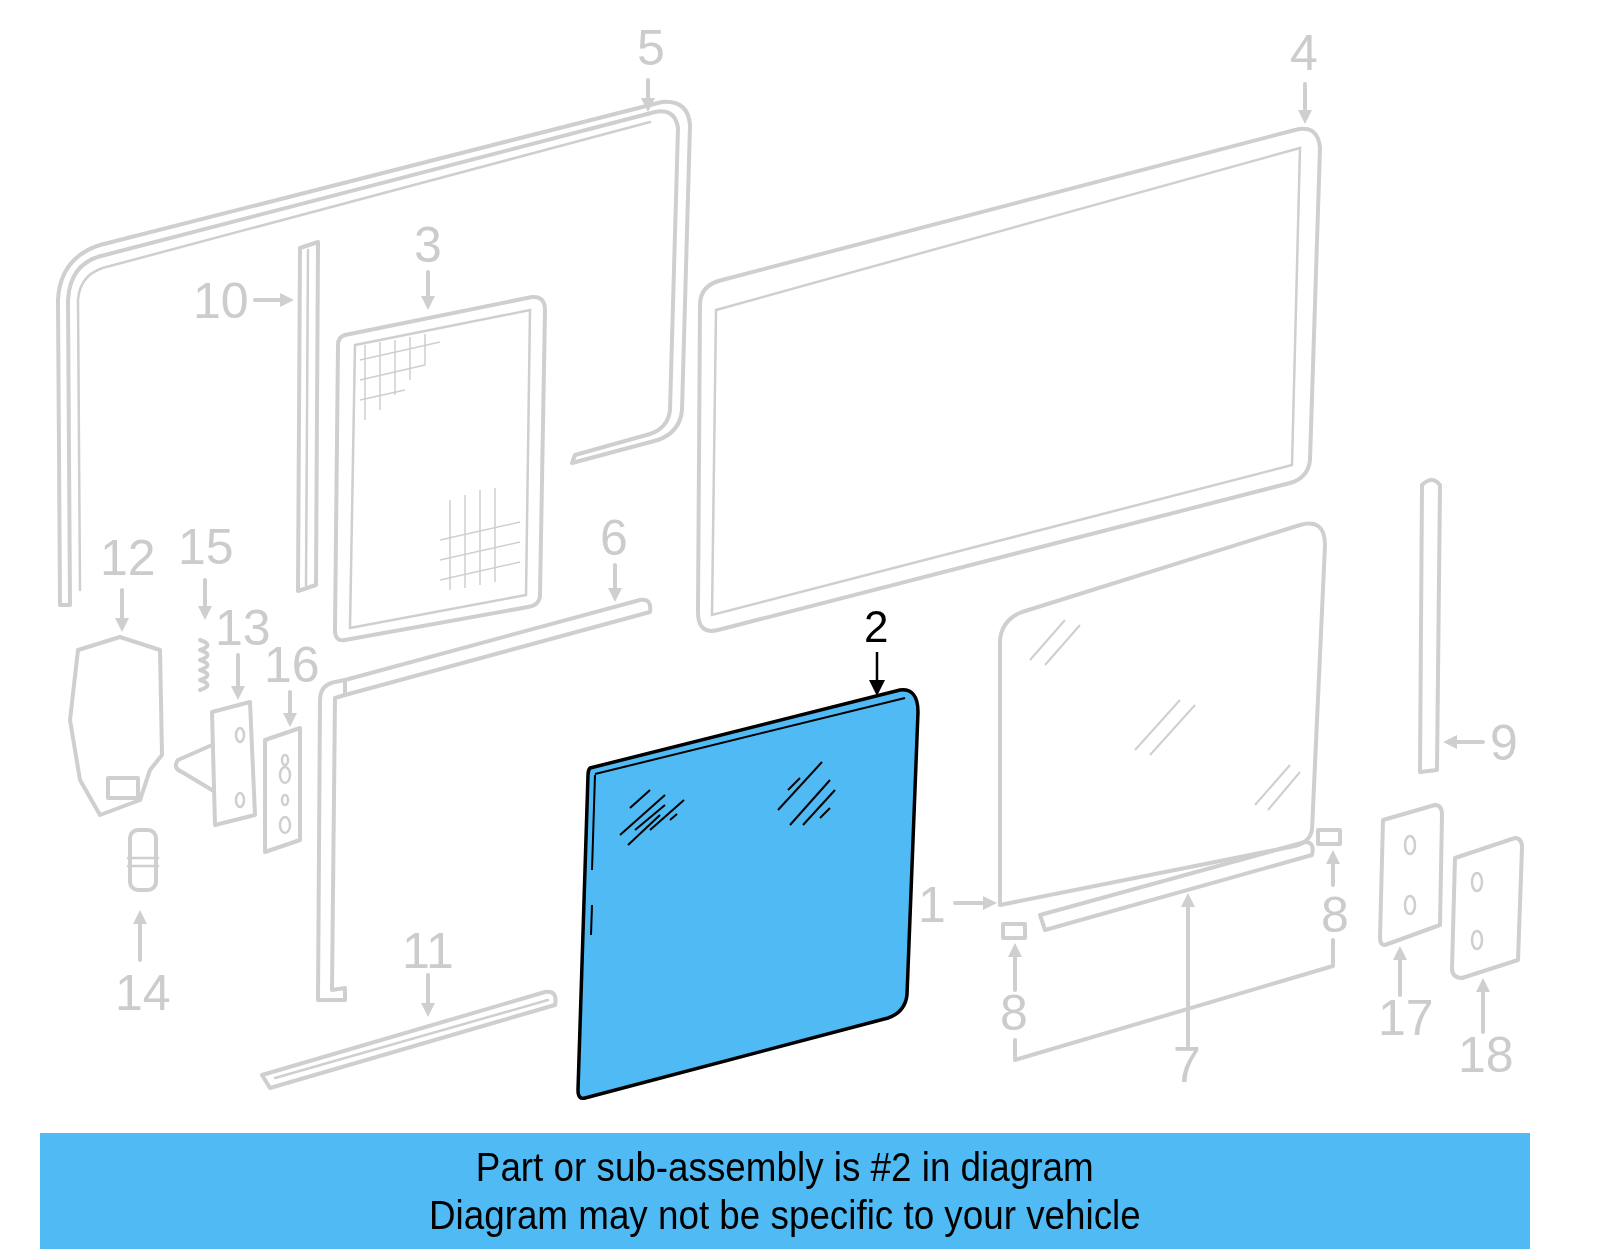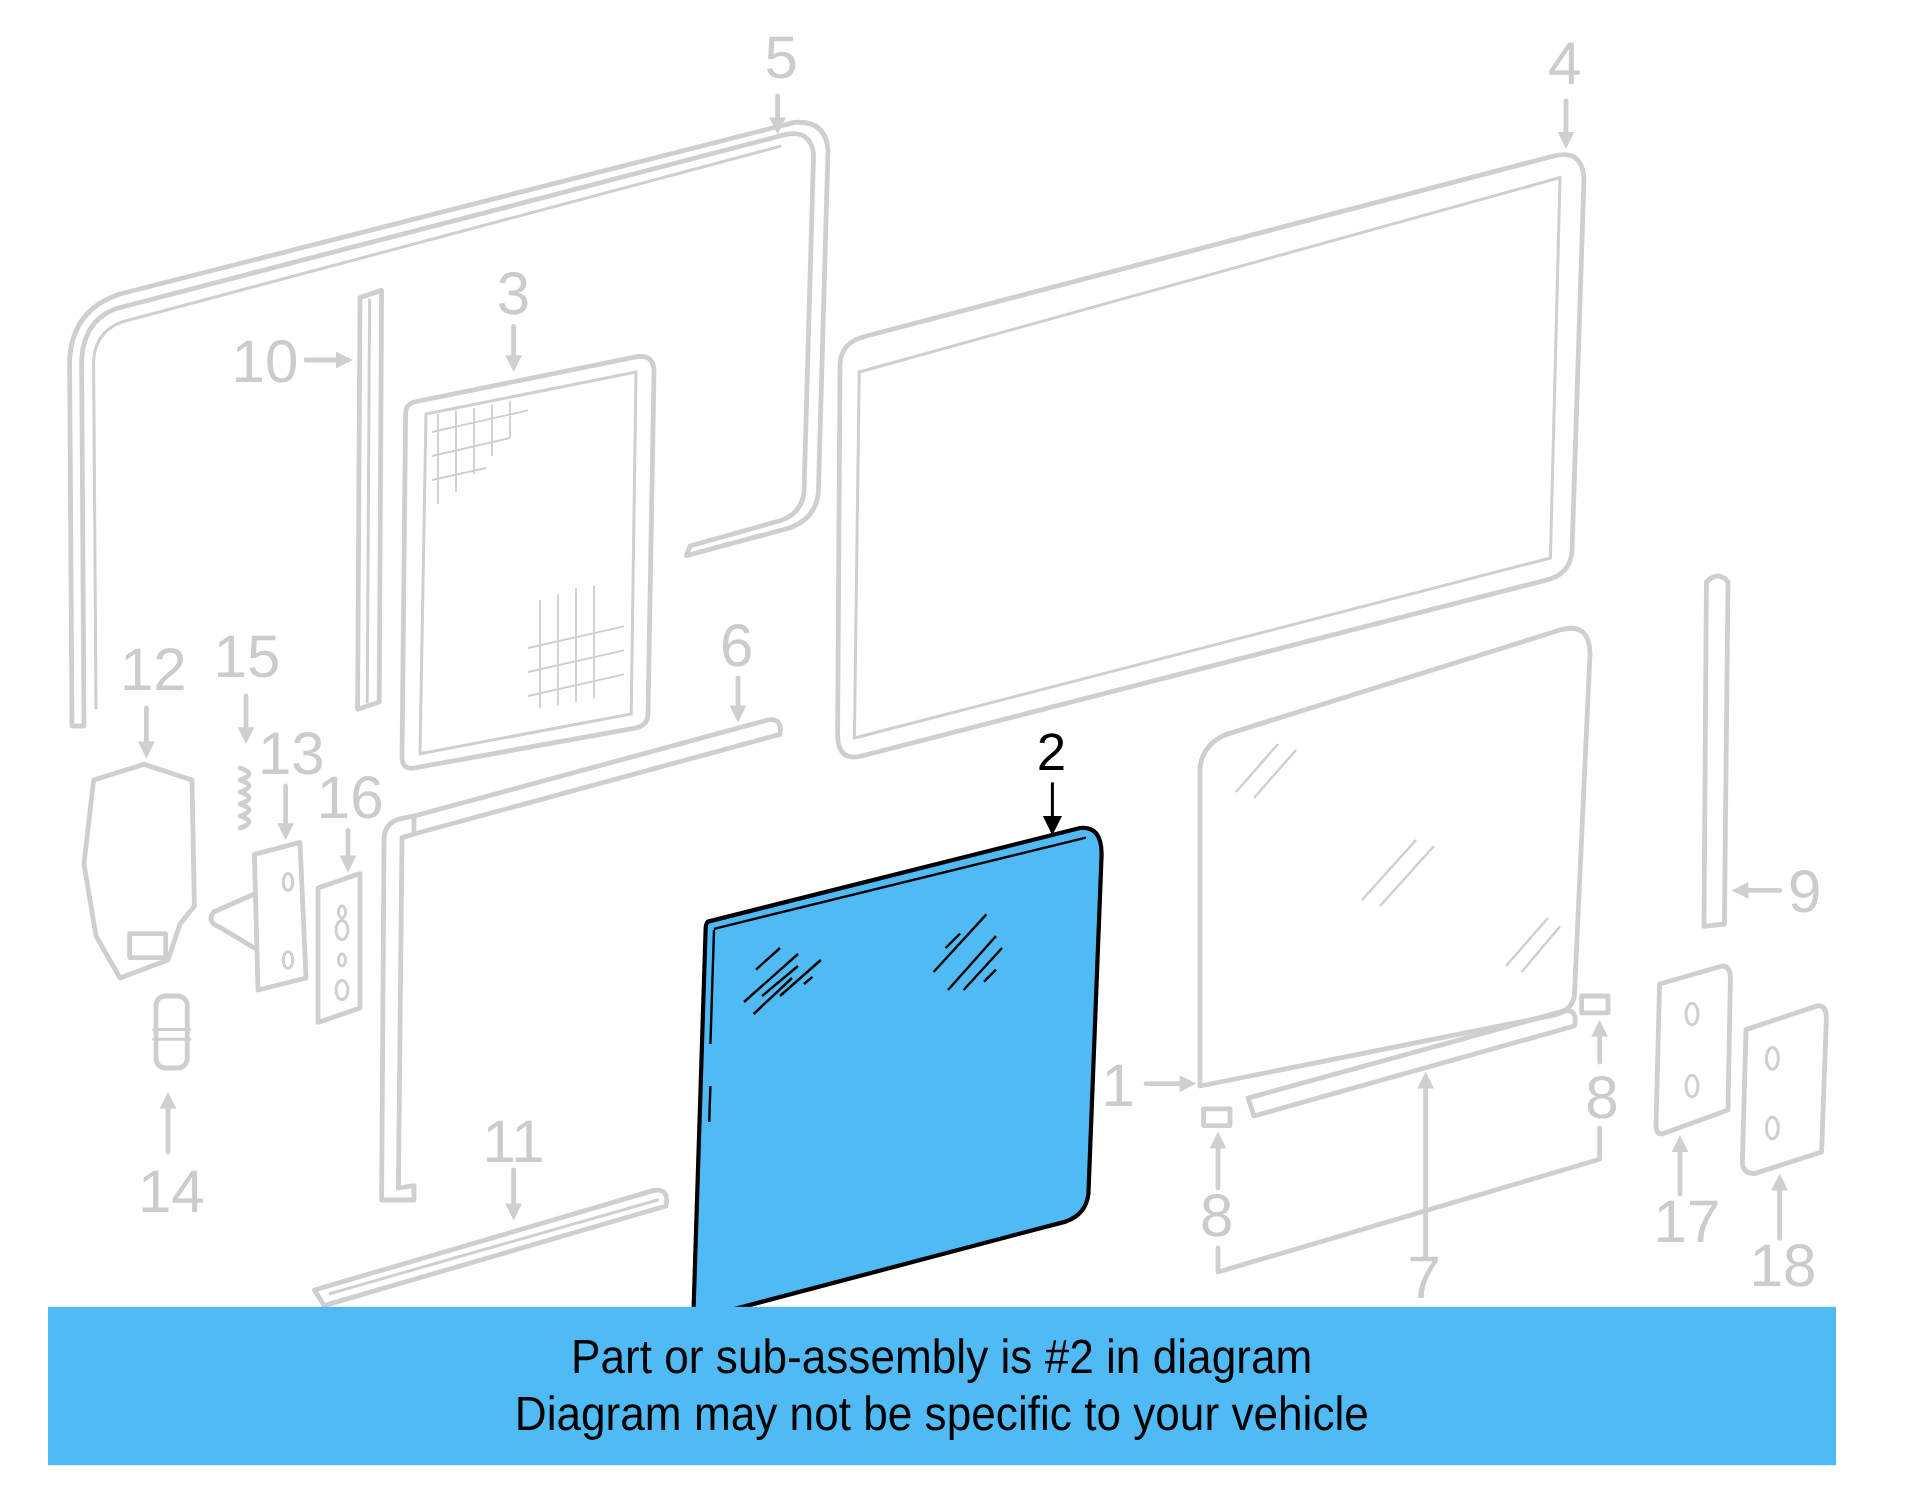--- a/index.html
+++ b/index.html
@@ -3,21 +3,21 @@
 <meta charset="utf-8">
 <style>
   html,body{margin:0;padding:0;background:#ffffff;}
   body{width:1600px;height:1249px;position:relative;overflow:hidden;font-family:"Liberation Sans",sans-serif;}
   #diagram{position:absolute;left:0;top:0;width:1600px;height:1249px;}
   .lbl{font-family:"Liberation Sans",sans-serif;font-size:50px;fill:#cccccc;}
   .lbl-hl{font-family:"Liberation Sans",sans-serif;font-size:44px;fill:#000000;}
   .g{fill:none;stroke:#cfcfcf;stroke-width:4;stroke-linejoin:round;stroke-linecap:round;}
   .gt{fill:none;stroke:#cfcfcf;stroke-width:2.5;stroke-linecap:round;}
   .ga{fill:#cfcfcf;stroke:none;}
-  #banner{position:absolute;left:40px;top:1089px;width:1490px;height:132px;background:#4fbaf3;display:flex;flex-direction:column;align-items:center;justify-content:center;}
+  #banner{position:absolute;left:40px;top:1133px;width:1490px;height:116px;background:#4fbaf3;display:flex;flex-direction:column;align-items:center;justify-content:center;}
   #banner .line{font-family:"Liberation Sans",sans-serif;font-size:40px;color:#000;line-height:48px;transform:scaleX(0.92);white-space:nowrap;}
 </style>
 </head>
 <body>
 
 <svg id="diagram" viewBox="0 0 1600 1249" xmlns="http://www.w3.org/2000/svg">
 
   <g>
     <path class="g" d="M70,605 L68,300 Q70,262 105,255 L655,112 Q675,108 678,128 L670,410 Q668,428 650,434 L575,455 L572,463 L658,440 Q680,432 682,410 L690,125 Q688,100 662,102 L100,245 Q60,258 58,300 L60,605 Z"></path>
     <path class="gt" d="M80,590 L78,300 Q80,272 110,266 L650,122"></path>

